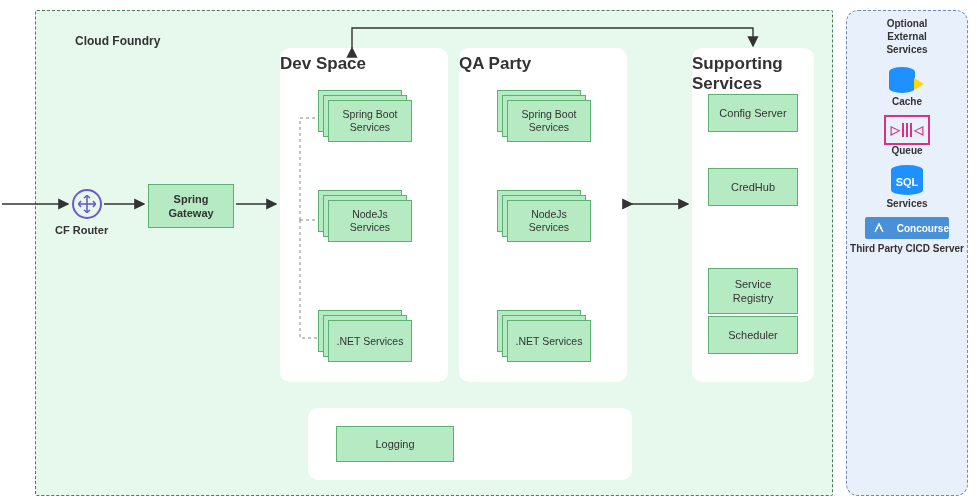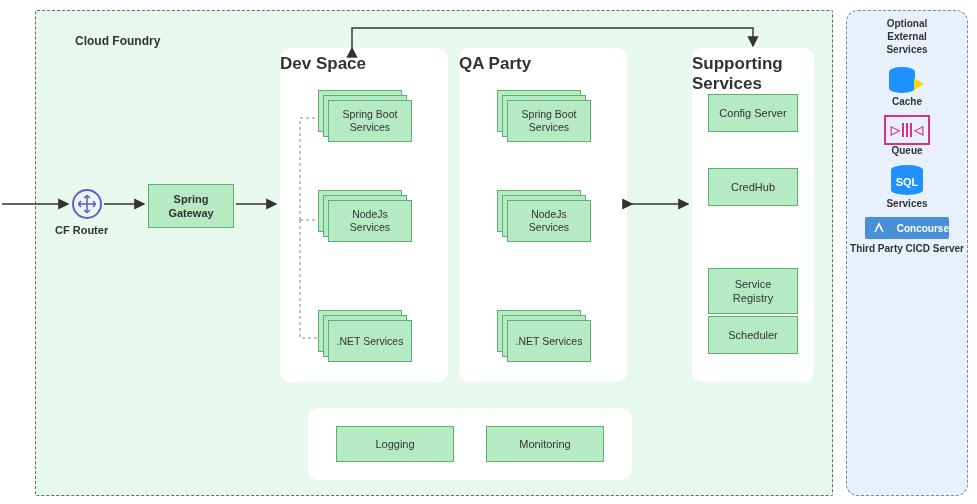--- a/index.html
+++ b/index.html
@@ -140,23 +140,20 @@
     </div>
   <div class="box" style="position:absolute; left:16px; top:268px; width:90px; height:38px;">
       <span>Scheduler</span>
     </div>
 </div>
 
 <div class="container" style="left:294px; top:408px; width:324px; height:72px;margin-left:14px;">
   <div class="box" style="position:absolute; left:28px; top:18px; width:118px; height:36px;">
       <span>Logging</span>
     </div>
-  <div class="box" style="position:absolute; left:178px; top:18px; width:118px; height:36px;">
-      <span>Monitoring</span>
-    </div>
 </div>
 
 <div class="ext-sidebar">
   <div class="ext-title">Optional External Services</div>
   <div class="ext-item">
     <svg width="42" height="30" viewBox="0 0 42 30">
       <ellipse cx="16" cy="6" rx="13" ry="5" fill="#1e90ff"></ellipse>
       <rect x="3" y="6" width="26" height="16" fill="#1e90ff"></rect>
       <ellipse cx="16" cy="22" rx="13" ry="5" fill="#1e90ff"></ellipse>
       <polygon points="28,12 38,18 28,24" fill="#ffd700"></polygon>

